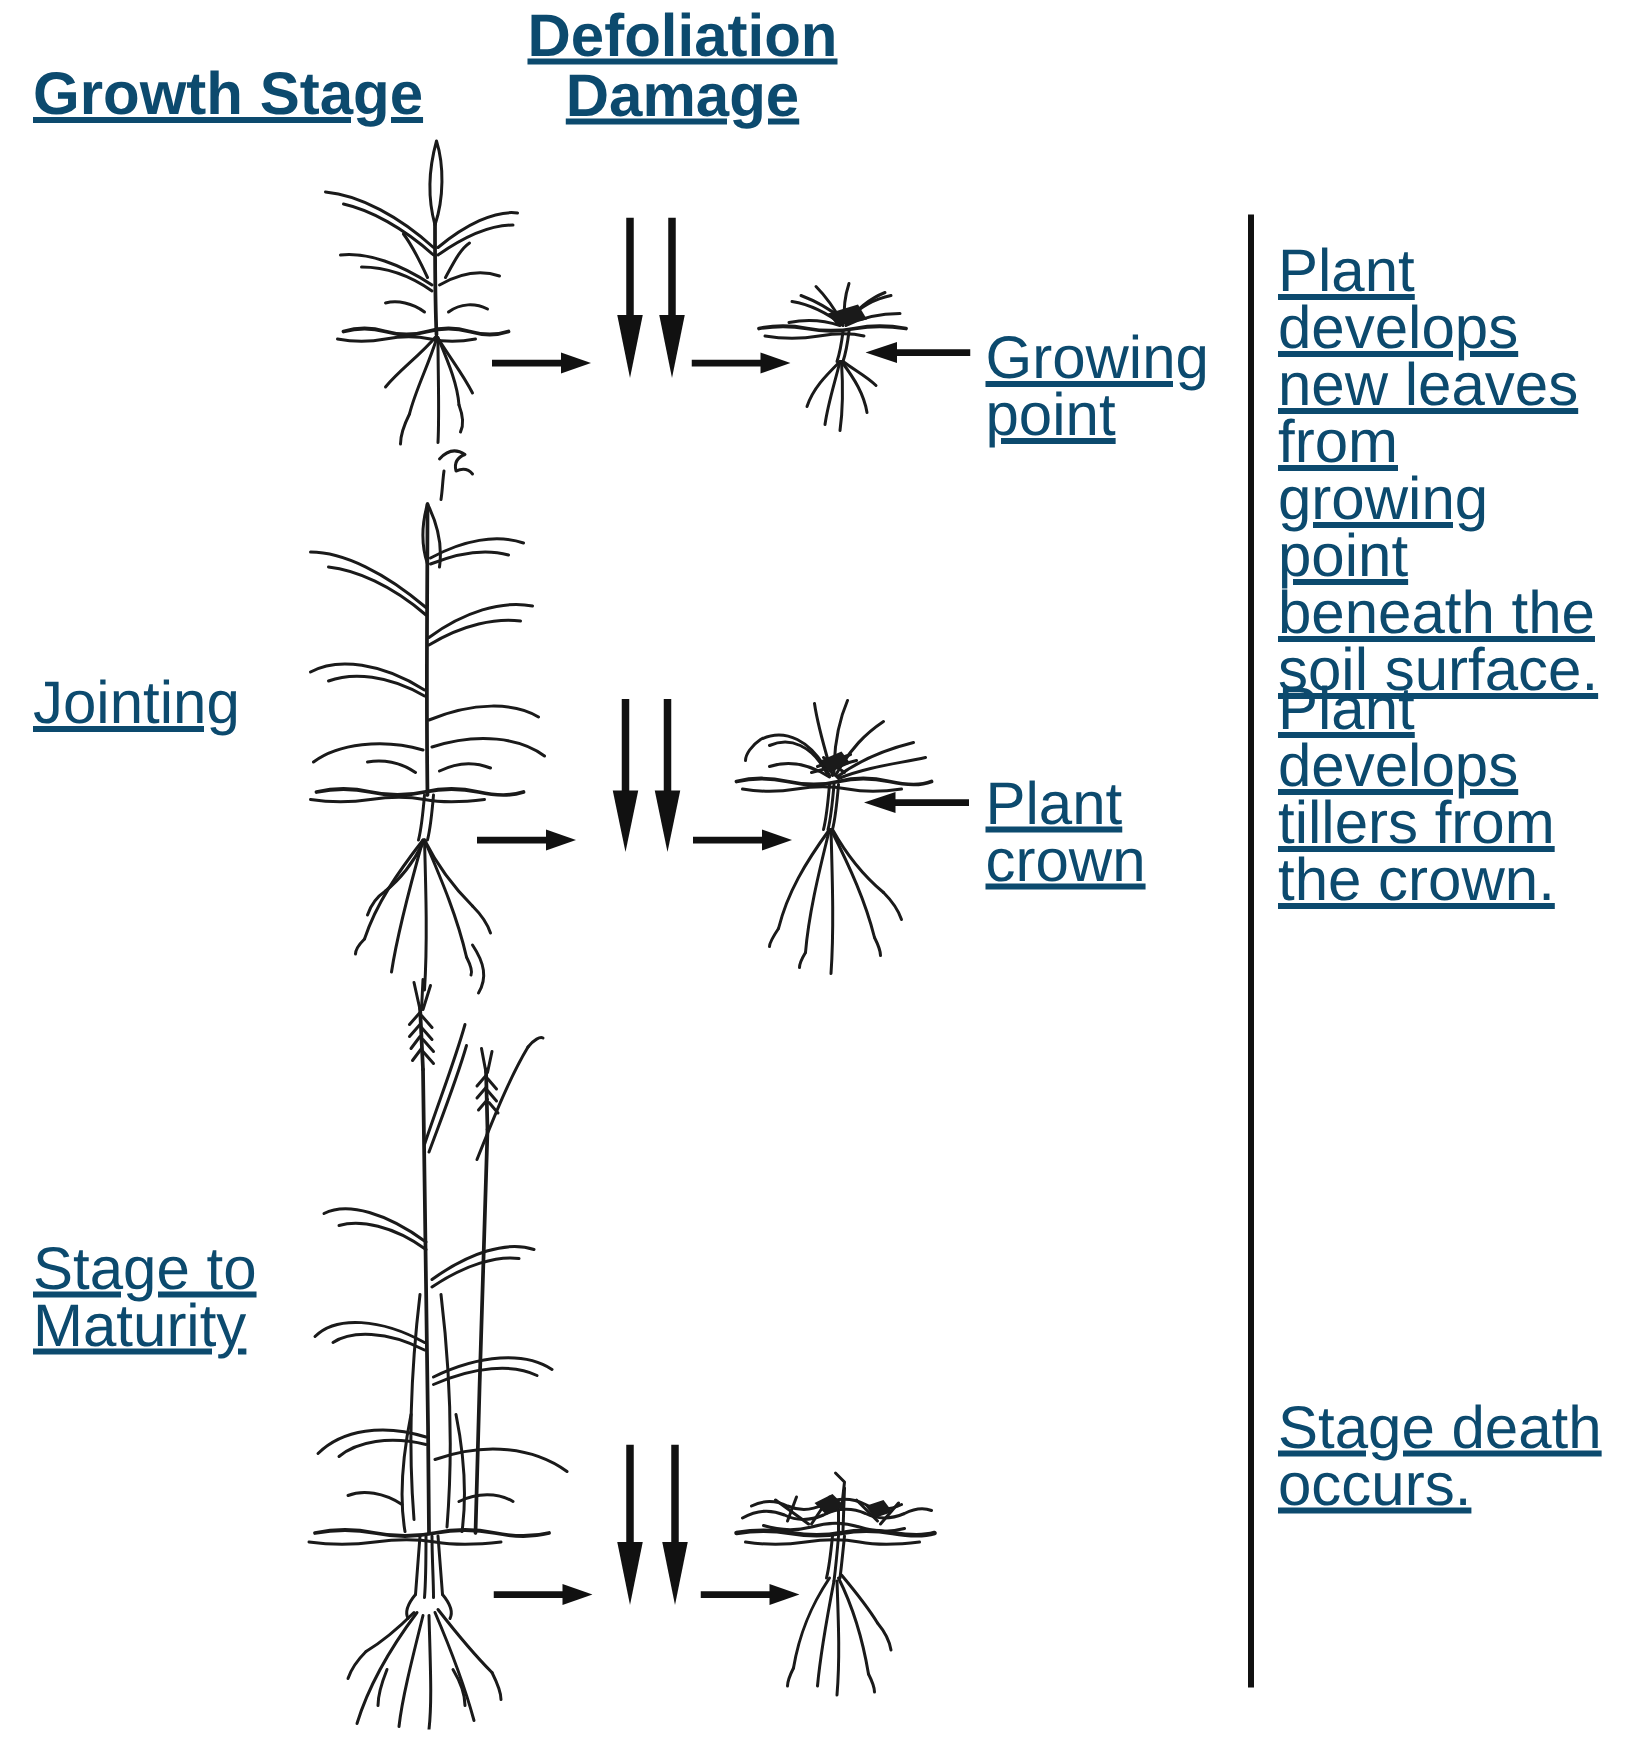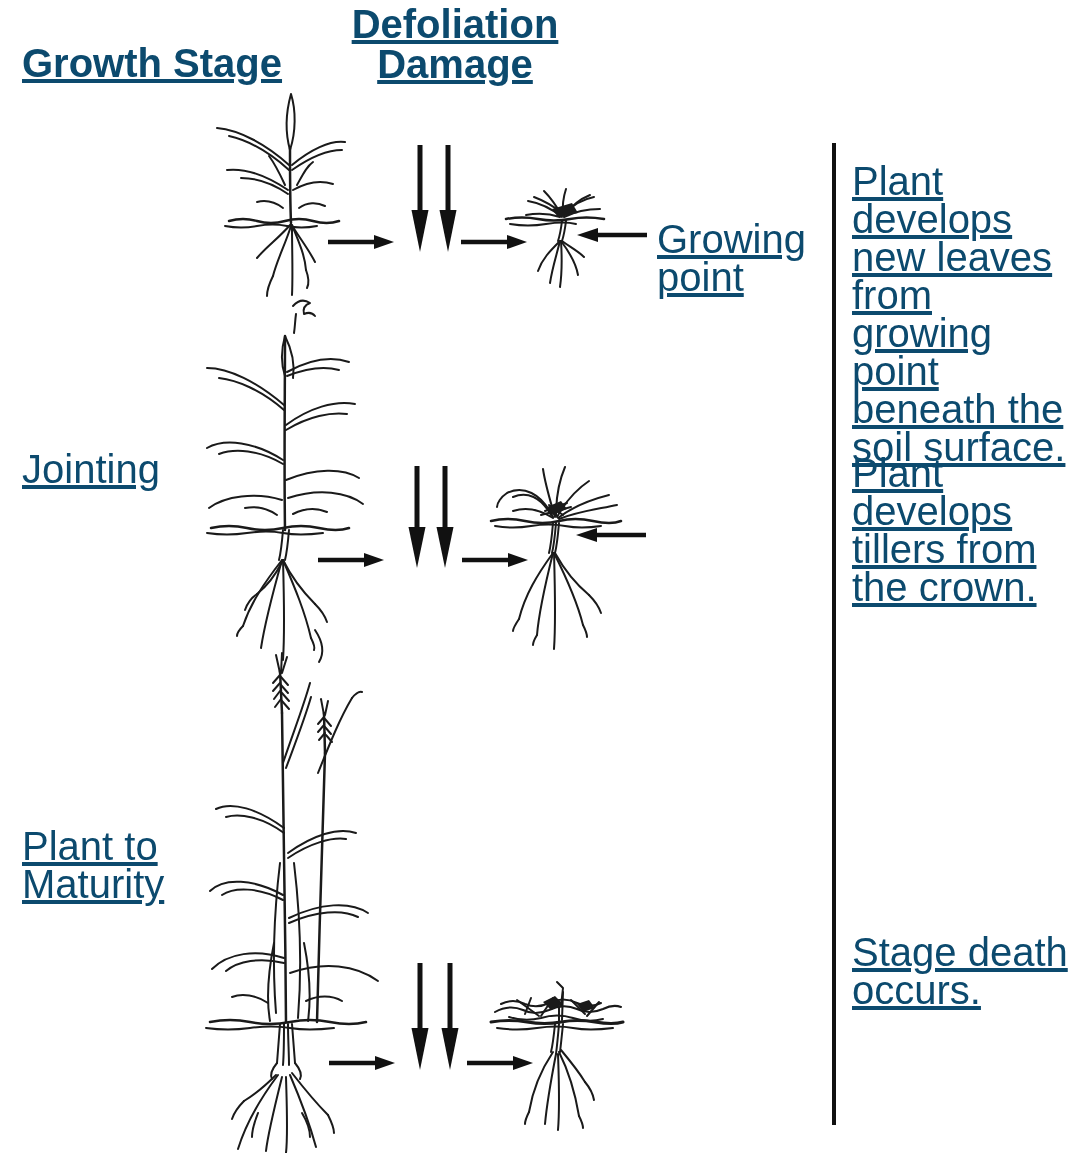--- a/index.html
+++ b/index.html
@@ -219,26 +219,28 @@
     </g>
   </svg>
 
   <svg class="arrow" style="left:576px;top:526px;" width="70" height="18" viewBox="0 0 70 18">
     <g stroke="#111" fill="#111">
         <path d="M70,9 H19" stroke-width="4.5" fill="none"></path>
         <path d="M21,2 L0,9 L21,16 Z" stroke="none"></path>
       </g>
   </svg>
 
+  <div class="txt" style="left:657px;top:517px;">Plant
+crown</div>
 
   <div class="txt" style="left:852px;top:454px;width:232px;">Plant develops
 tillers from
 the crown.</div>
 
-  <div class="txt" style="left:22px;top:827px;">Plant to
+  <div class="txt" style="left:22px;top:827px;">Stage to
 Maturity</div>
 
   <svg class="sketch" style="left:198px;top:613px;" width="195" height="540" viewBox="0 0 195 540">
     <g fill="none" stroke="#1a1a1a" stroke-width="2" stroke-linecap="round" stroke-linejoin="round">
 
       <path d="M82,58 L84,100" stroke-width="2.5"></path>
       <path d="M82,62 L75,70"></path>
         <path d="M82,70 L75,78"></path>
         <path d="M82,78 L76,86"></path>
         <path d="M83,86 L77,94"></path>

